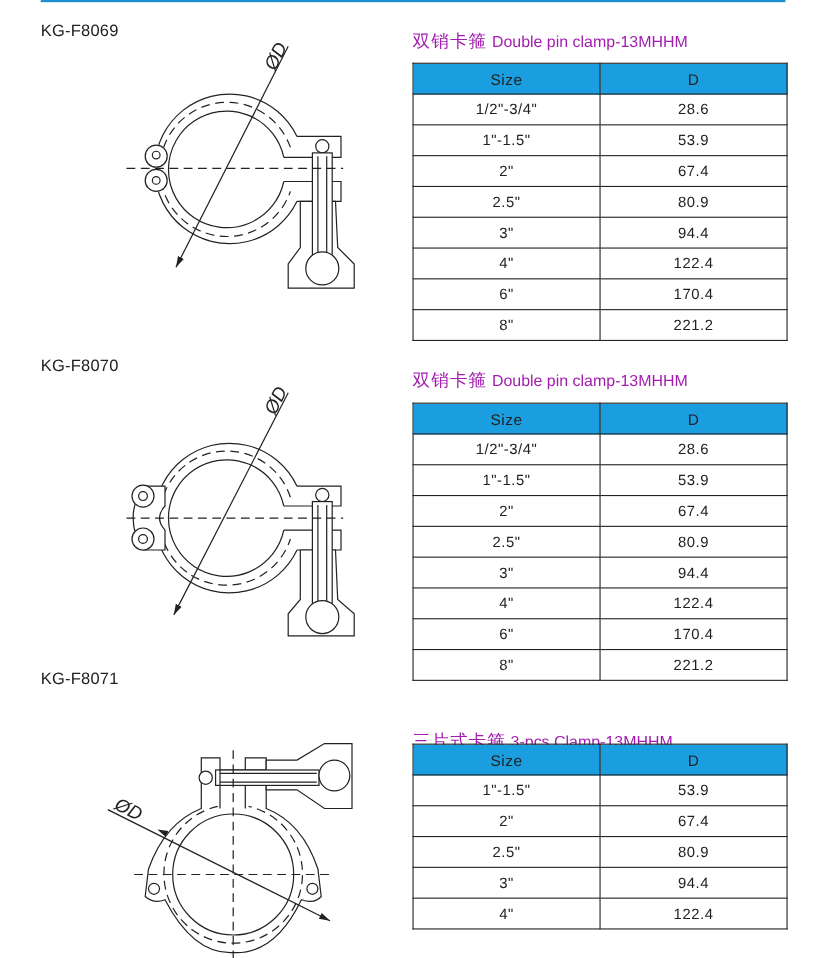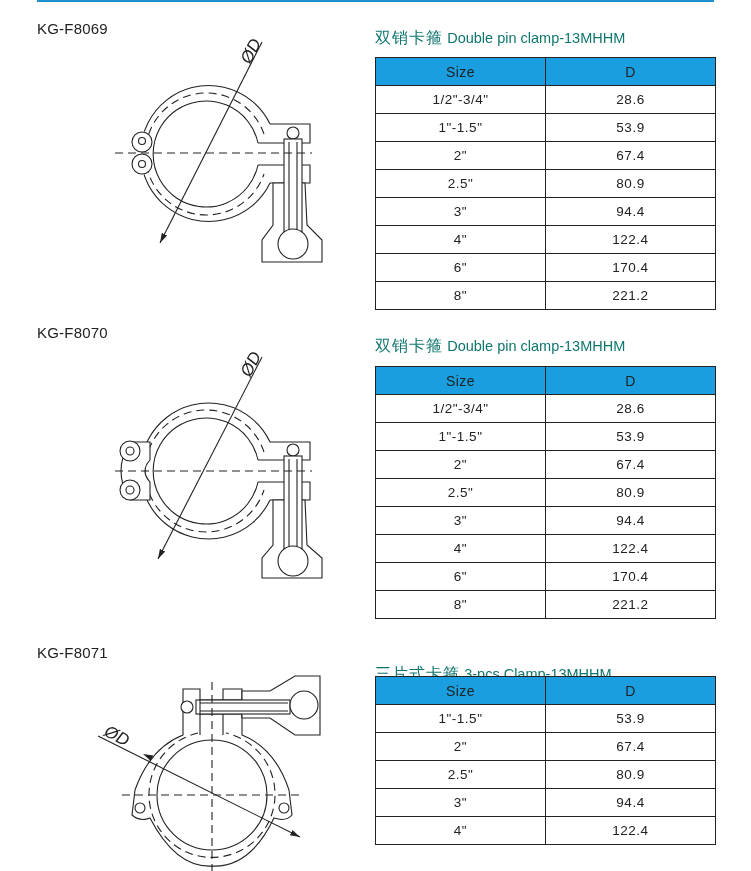--- a/index.html
+++ b/index.html
@@ -1,20 +1,20 @@
 <!DOCTYPE html>
 <html><head>
 <meta charset="utf-8">
 <style>
   html, body { margin: 0; padding: 0; background: #ffffff; }
   body { width: 751px; height: 871px; position: relative; overflow: hidden;
          font-family: "Liberation Sans", "DejaVu Sans", sans-serif; color: #222; }
   .topline { position: absolute; left: 37px; top: 0; width: 677px; height: 2px; background: #1f8fcf; }
   .model { position: absolute; left: 37px; font-size: 15px; color: #222; letter-spacing: 0.2px; }
-  .title { position: absolute; left: 375px; font-size: 15px; color: #0f766e; white-space: nowrap; }
+  .title { position: absolute; left: 375px; font-size: 15px; color: #a21caf; white-space: nowrap; }
   .title .cn { font-family: "DejaVu Sans", sans-serif; font-size: 16px; letter-spacing: 1px; }
   .title .en { font-size: 14.5px; }
   table.spec { position: absolute; left: 375px; width: 340px; border-collapse: collapse;
                font-size: 13.5px; table-layout: fixed; }
   table.spec th, table.spec td { border: 1px solid #222; text-align: center; height: 27px;
                padding: 0; font-weight: normal; letter-spacing: 0.5px; }
   table.spec th { background: #1a9ee0; color: #222; font-size: 14px; }
   svg.drawing { position: absolute; left: 0; top: 0; }
   .dwg-stroke { fill: none; stroke: #222; stroke-width: 1.1; }
   .dwg-dash { fill: none; stroke: #222; stroke-width: 1.1; stroke-dasharray: 8 5; }
@@ -123,21 +123,21 @@
         <td>6"</td>
         <td>170.4</td>
       </tr>
     <tr>
         <td>8"</td>
         <td>221.2</td>
       </tr>
   </tbody>
 </table>
 
-<div class="model" style="top:644px;">KG-F8071</div>
+<div class="model" style="top:609px;">KG-F8071</div>
 <div class="title" style="top:664px;">
   <span class="cn">三片式卡箍</span>
   <span class="en">3-pcs Clamp-13MHHM</span>
 </div>
 <table class="spec" style="top:676px;">
   <colgroup>
       <col style="width:170px">
       <col style="width:170px">
     </colgroup>
   <thead>

